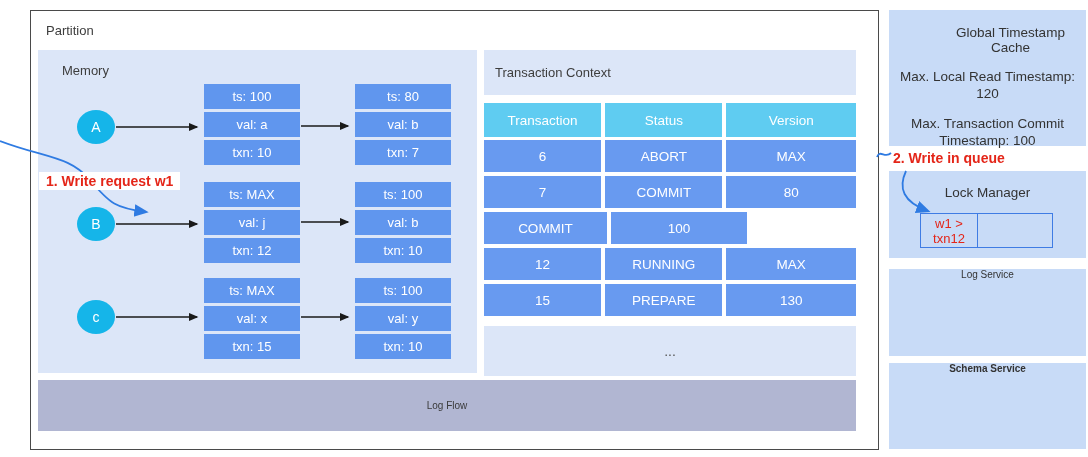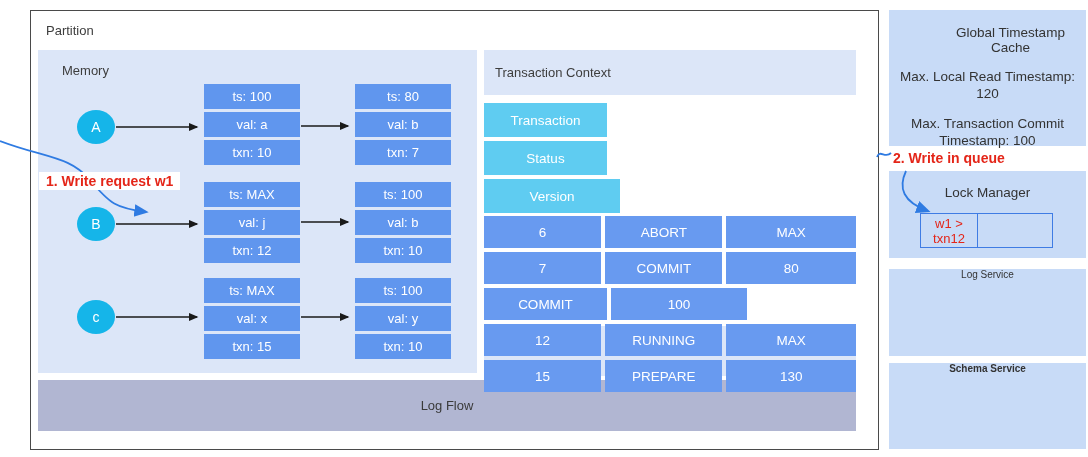--- a/index.html
+++ b/index.html
@@ -18,28 +18,28 @@
   .vbox{width:96px;display:flex;flex-direction:column;gap:3px;z-index:2;}
   .vcell{height:25px;background:#6096ee;color:#fff;display:flex;align-items:center;
          justify-content:center;font-size:13px;}
   
   .tc-strip-top{left:484px;top:50px;width:372px;height:45px;background:#dce6f8;display:flex;
                 align-items:center;padding-left:11px;box-sizing:border-box;font-size:13px;color:#3d3d3d;z-index:1;}
   .tc-table{left:484px;top:103px;width:372px;z-index:2;}
   .tc-row{display:flex;gap:4px;margin-bottom:4px;}
   .tc-cell{display:flex;align-items:center;justify-content:center;color:#fff;font-size:13.5px;}
   .tc-header .tc-cell{height:34px;background:#5fccf1;}
-  .tc-header{margin-bottom:3px;flex-direction:column;}
+  .tc-header{margin-bottom:3px;}
   .tc-data .tc-cell{height:32px;background:#689af0;}
   .c1{width:123px;} .c2{width:123px;} .c3{width:136px;}
   .tc-strip-bottom{left:484px;top:326px;width:372px;height:50px;background:#dce6f8;display:flex;
                    align-items:center;justify-content:center;font-size:14px;color:#555;z-index:1;}
   
   .logflow{left:38px;top:380px;width:818px;height:51px;background:#b1b6d2;display:flex;
-           align-items:center;justify-content:center;font-size:13px;color:#3a3a3a;z-index:1;}
+           align-items:center;justify-content:center;font-size:10px;color:#3a3a3a;z-index:1;}
   
   .rpanel{left:889px;width:197px;background:#c8dbf7;color:#333;z-index:1;box-sizing:border-box;}
   .gtc{top:10px;height:136px;text-align:center;font-size:13.5px;}
   .gtc-title{margin-top:15px;padding-left:46px;}
   .gtc p{margin:13px 8px 0;line-height:17px;}
   .lock{top:171px;height:87px;}
   .lock-title{text-align:center;margin-top:14px;font-size:13.5px;}
   .queue{left:920px;top:213px;width:133px;height:35px;border:1px solid #3f7ce4;display:flex;
          box-sizing:border-box;z-index:3;}
   .queue-cell1{width:56px;border-right:1px solid #3f7ce4;color:#e42518;font-size:13px;line-height:15px;

